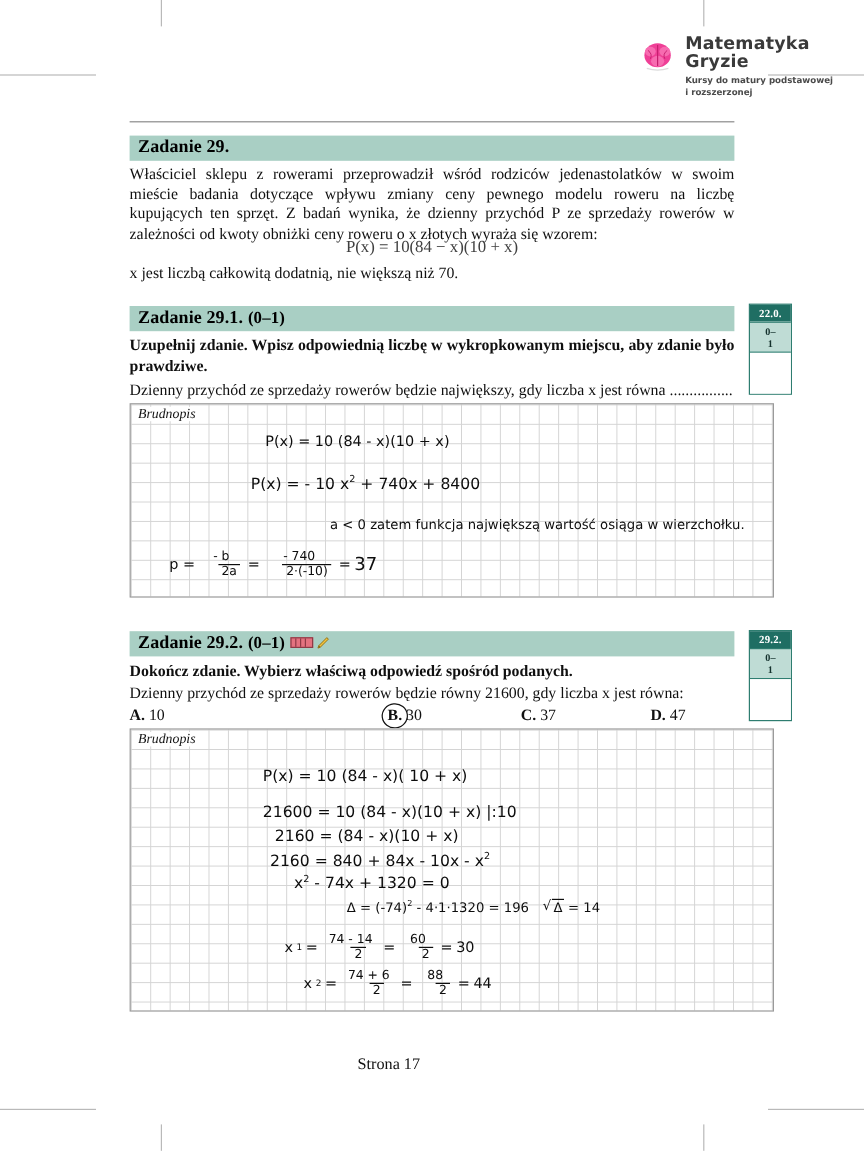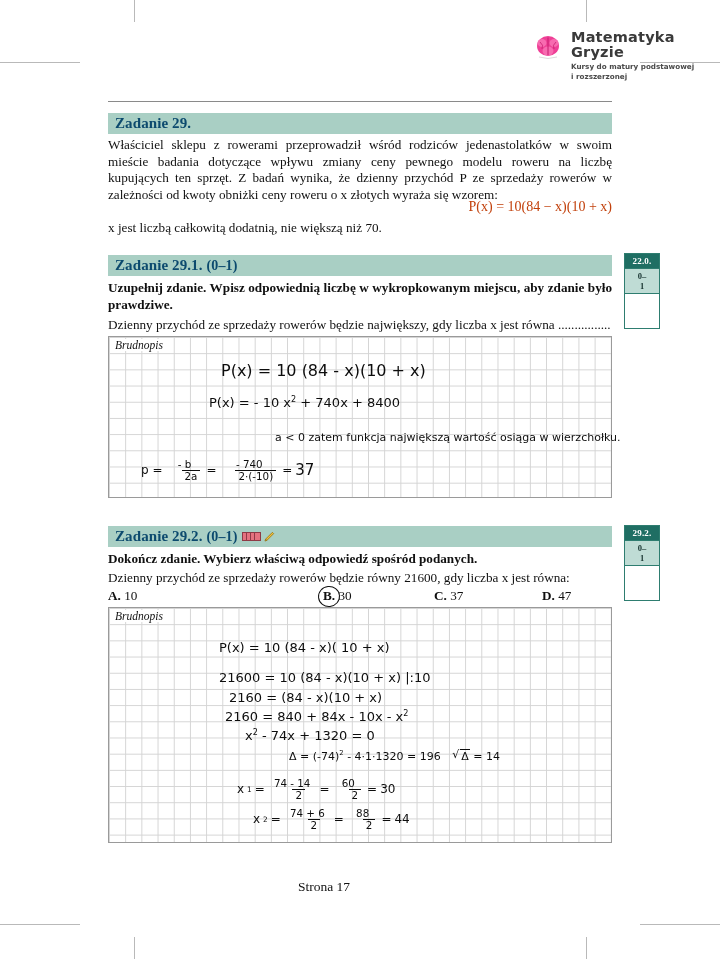--- a/index.html
+++ b/index.html
@@ -34,21 +34,21 @@
     font-style:italic;font-size:12.6px;line-height:1.33;color:#1a1a1a;
   }
   .rule{position:absolute;left:108px;top:101px;width:504px;height:1px;background:#8a8a8a;}
 
   
   .bar{
     position:absolute;left:108px;width:504px;height:21px;background:#a9cfc4;
     display:flex;align-items:center;
   }
   .bar .bar-label{
-    font-weight:700;font-size:15px;padding-left:7px;color:#0c4a6e;letter-spacing:.1px;
+    font-weight:700;font-size:15px;padding-left:7px;color:#000000;letter-spacing:.1px;
     display:flex;align-items:baseline;gap:4px;
   }
   .bar .pts{font-size:14px;font-weight:700;}
 
   
   .tools{display:inline-flex;align-items:center;gap:2px;margin-left:1px;}
   .eraser{
     width:17px;height:7px;background:#e4727f;border:1px solid #8e3a46;
     display:inline-block;position:relative;
   }
@@ -59,42 +59,42 @@
   .pencil{width:12px;height:12px;display:inline-block;}
 
   
   .para{
     position:absolute;left:108px;width:504px;font-size:13.2px;line-height:1.265;
     text-align:justify;color:#101010;
   }
   .para.nojust{text-align:left;}
   .bold{font-weight:700;}
   .formula{
-    position:absolute;left:108px;width:504px;text-align:right;font-size:14px;color:#c2410c;
+    position:absolute;left:108px;width:504px;text-align:center;font-size:14px;color:#404040;
   }
 
   
   .score{position:absolute;width:34px;border:1px solid #2e7d70;background:#fff;}
   .score .s-num{
     background:#1f6e63;color:#fff;font-weight:700;font-size:9px;text-align:center;
     padding:2px 0 2px;font-family:"Liberation Serif", serif;letter-spacing:.2px;
   }
   .score .s-pts{
     background:#bfdcd5;color:#15322e;font-weight:700;font-size:8.5px;text-align:center;
     padding:2px 12px;border-top:1px solid #2e7d70;border-bottom:1px solid #2e7d70;
   }
   .score .s-blank{height:34px;background:#fff;}
 
   
   .grid{
     position:absolute;left:108px;border:1px solid #9a9a9a;background:#fff;
     background-image:
       linear-gradient(to right, #d4d4d4 1px, transparent 1px),
       linear-gradient(to bottom, #d4d4d4 1px, transparent 1px);
-    background-size:16.2px 16.2px;background-position:0 0;
+    background-size:16.2px 16.2px;background-position:0 0;padding-left:33px;
   }
   .grid .gl{
     position:absolute;left:5px;top:2px;font-style:italic;font-size:11.5px;
     background:#fff;padding:0 3px 0 1px;color:#111;
   }
   .hw{
     position:absolute;font-family:"DejaVu Sans", sans-serif;color:#0d0d0d;
     white-space:nowrap;
   }
   .hw sup{font-size:.62em;vertical-align:super;}
@@ -176,21 +176,21 @@
 
   <div class="score" style="left:624px;top:253px;">
     <div class="s-num">22.0.</div>
     <div class="s-pts">0–1</div>
     <div class="s-blank"></div>
   </div>
 
   <div class="grid" style="top:336px;width:502px;height:160px;">
     <div class="gl">Brudnopis</div>
 
-    <div class="hw" style="left:112px;top:24px;font-size:16px;">P(x)  = 10 (84 - x)(10 + x)</div>
+    <div class="hw" style="left:112px;top:24px;font-size:12px;">P(x)  = 10 (84 - x)(10 + x)</div>
 
     <div class="hw" style="left:100px;top:58px;font-size:13px;">
       <span>P(x) = - 10 x</span><sup>2</sup>
       <span>+ 740x + 8400</span>
     </div>
 
     <div class="hw" style="left:166px;top:94px;font-size:11px;">a &lt; 0   zatem   funkcja   największą  wartość  osiąga   w  wierzchołku.</div>
 
     <div class="hw" style="left:32px;top:122px;font-size:12px;display:flex;align-items:center;gap:3px;">
       <span>p =</span>

